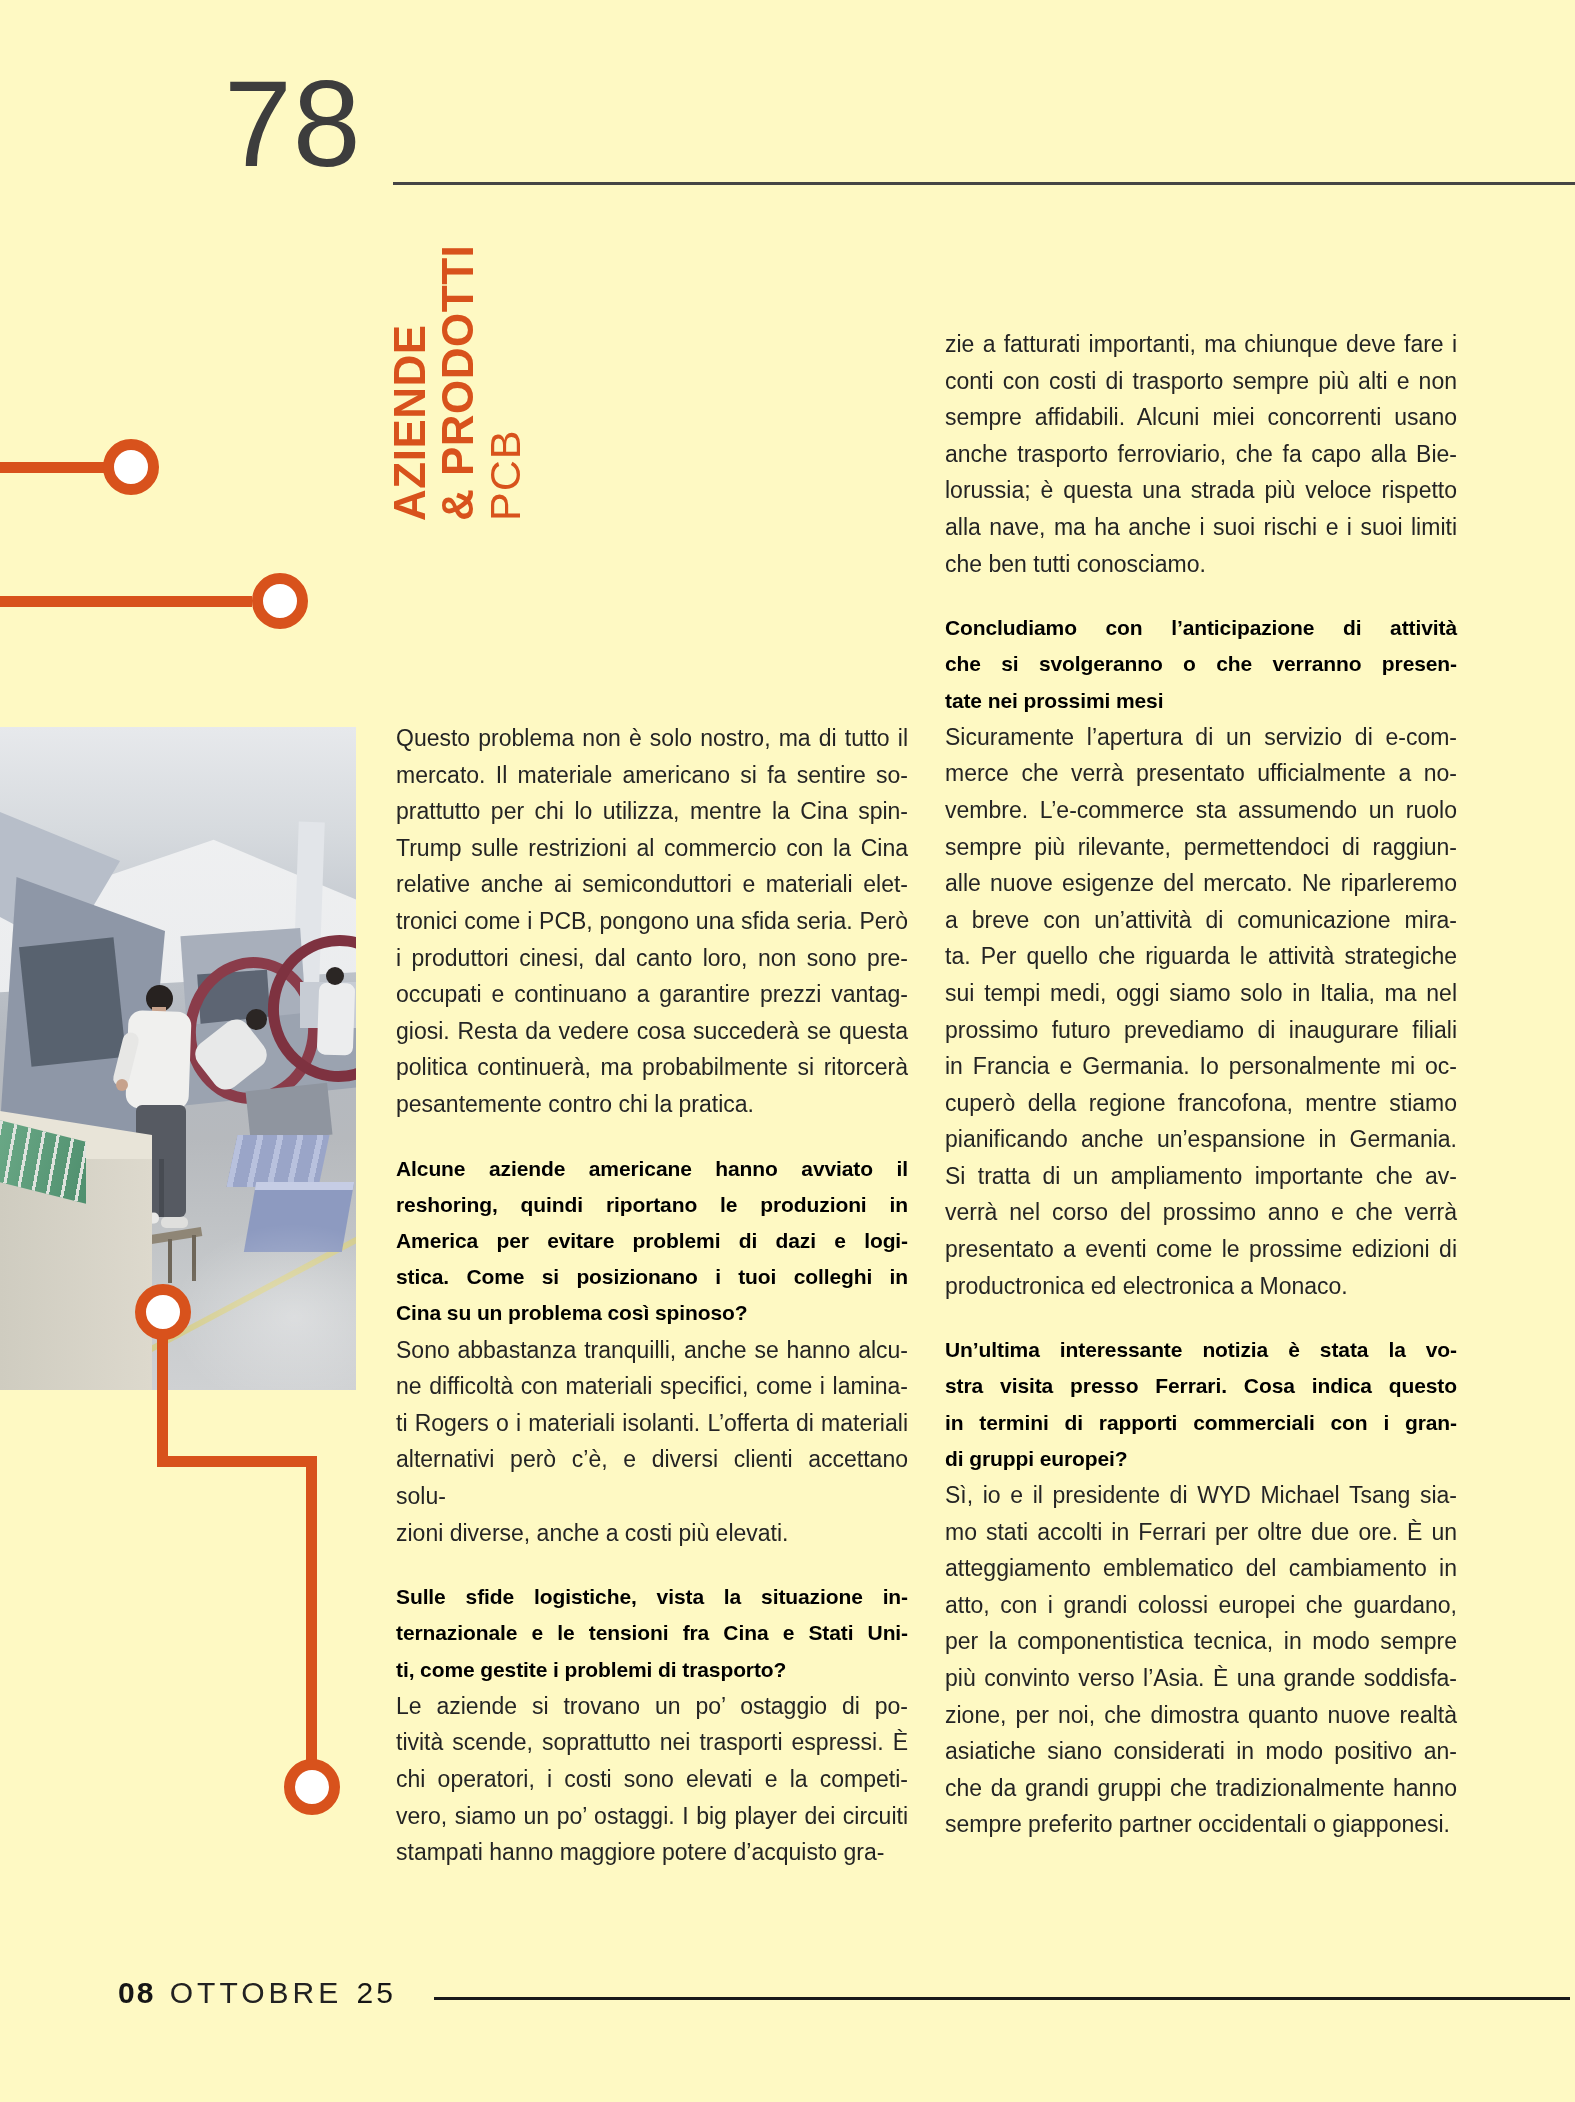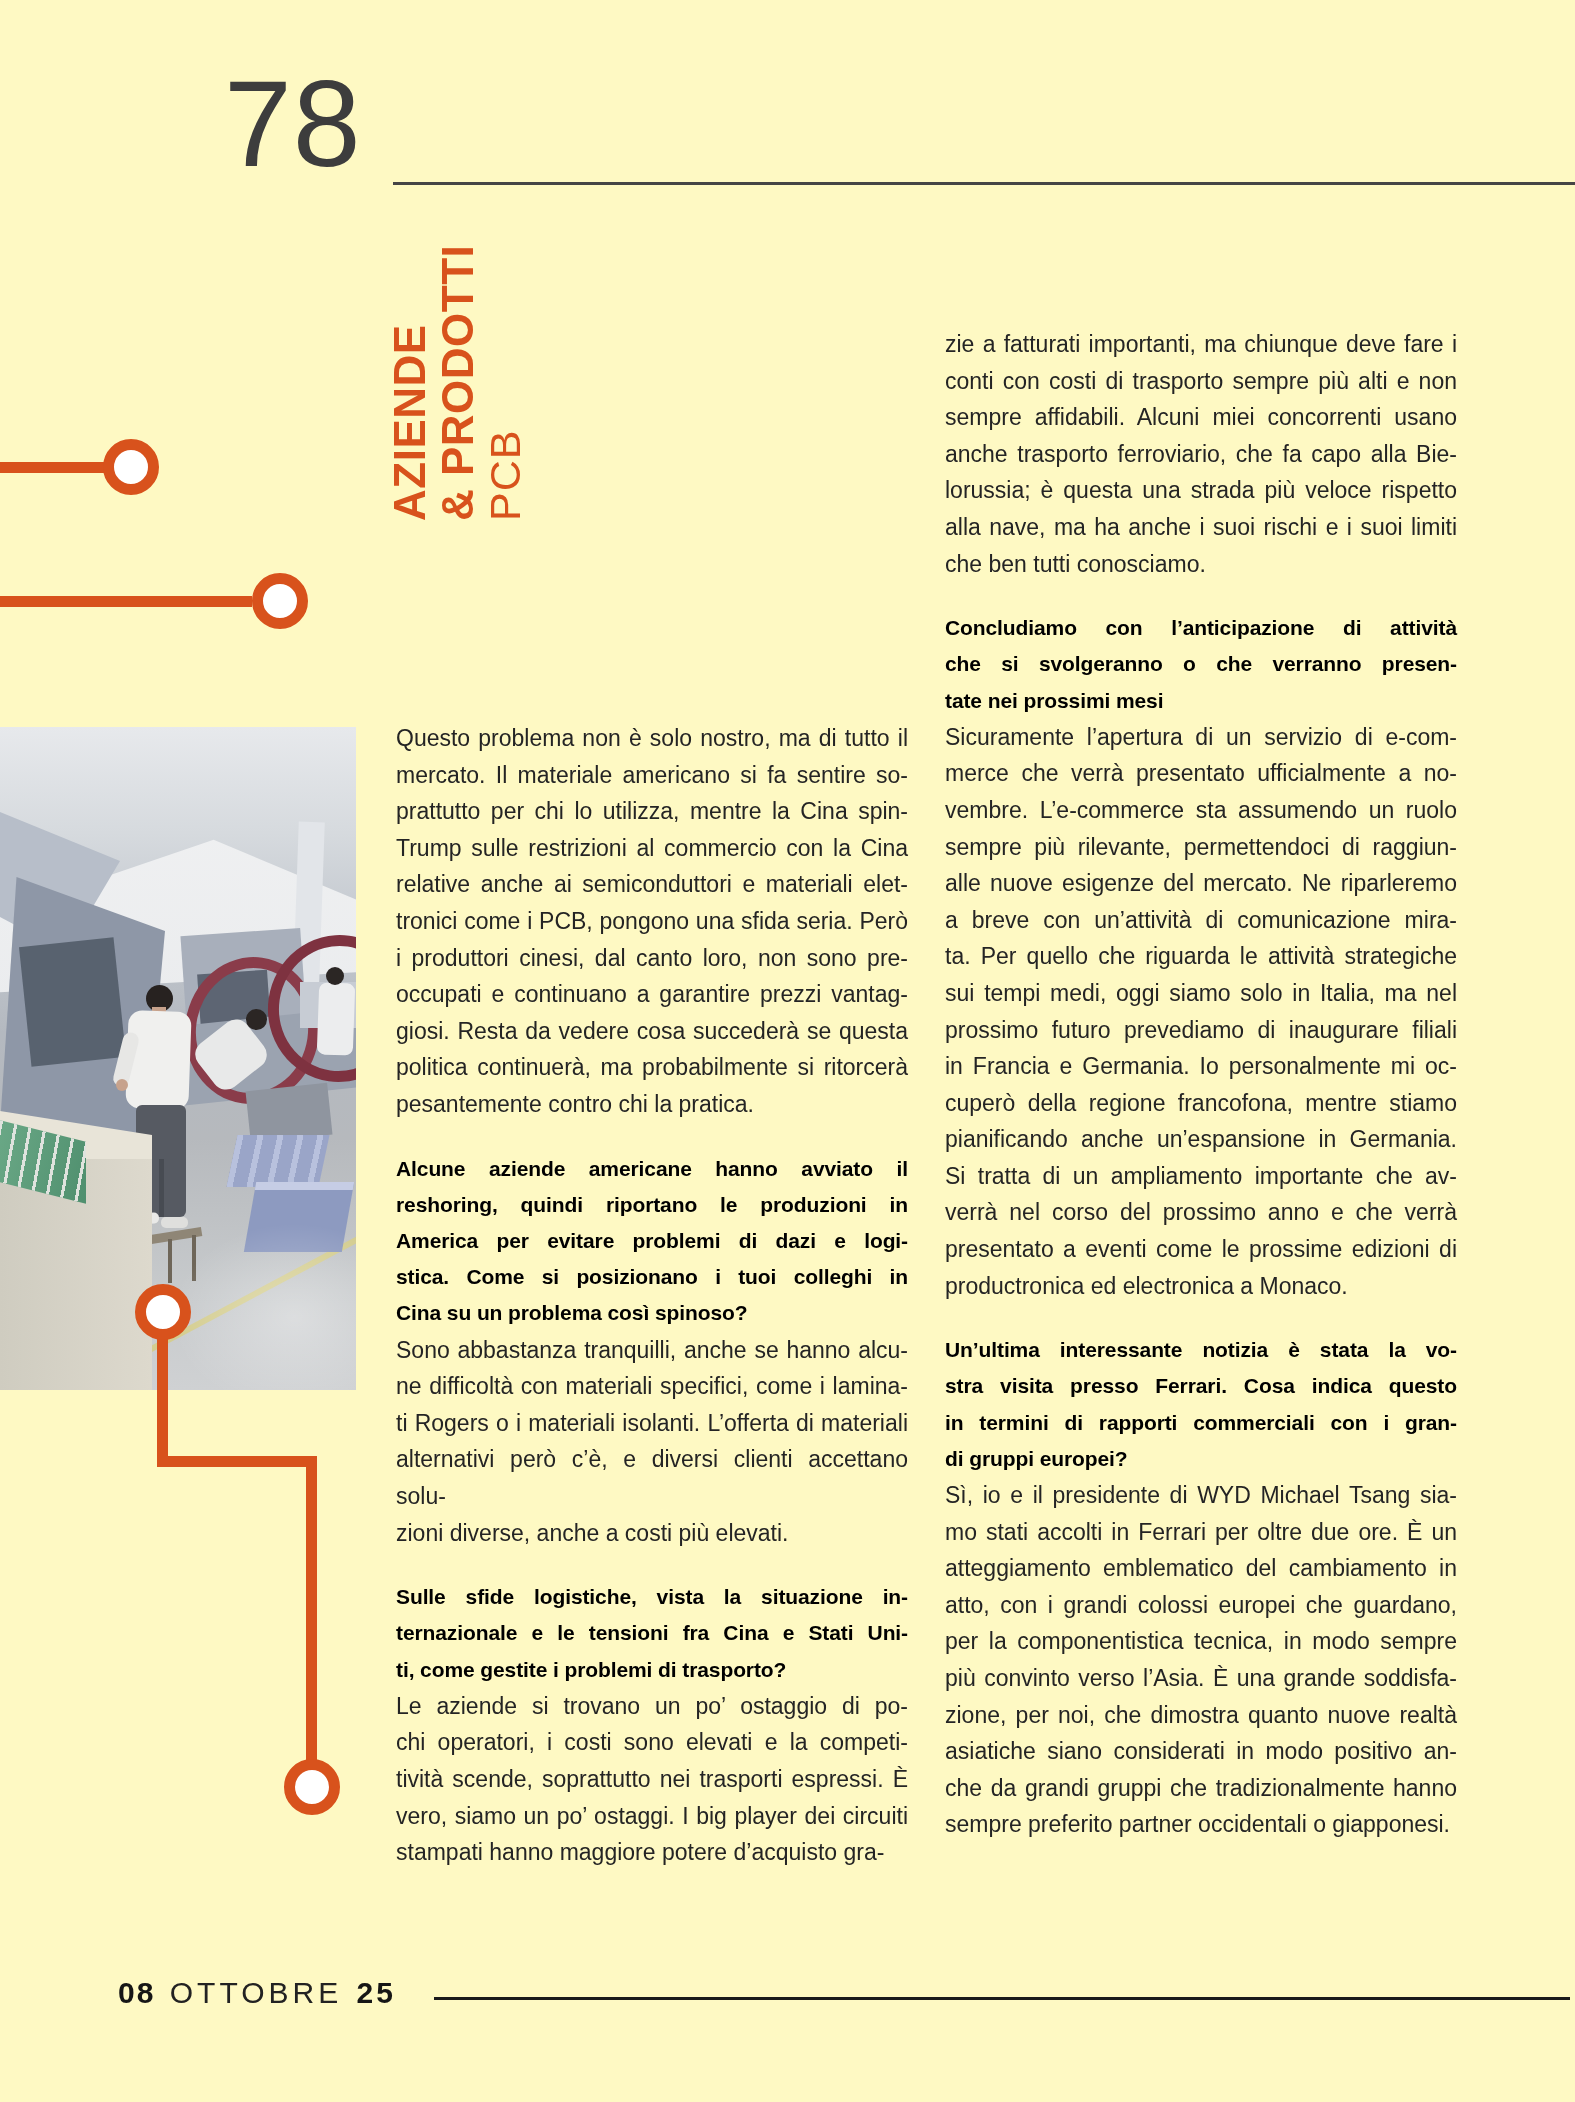--- a/index.html
+++ b/index.html
@@ -37,21 +37,21 @@
   .col-right{left:945px;top:326px;}
   .block.heading{margin-top:28px;}
   .block.body .line{font-size:23px;line-height:36.6px;color:var(--body-text,#242424);}
   .block.heading .line{font-size:21px;line-height:36.2px;font-weight:700;color:var(--heading-text,#000);letter-spacing:-0.1px;}
   .line{text-align:justify;text-align-last:justify;text-justify:inter-word;white-space:normal;}
   .line.last{text-align-last:left;}
   
   .footer{position:absolute;left:118px;top:1976px;font-size:30px;color:#161616;z-index:3;white-space:nowrap;}
   .footer .issue{font-weight:700;letter-spacing:2px;text-align:right;}
   .footer .month{font-weight:400;letter-spacing:4px;margin:4px 6px;color:#222;}
-  .footer .year{font-weight:700;letter-spacing:3px;}
+  .footer .year{font-weight:400;letter-spacing:3px;}
   .footer-rule{position:absolute;left:434px;top:1997px;width:1136px;height:3px;background:var(--footer-rule,#1a1a1a);}
 </style>
 </head>
 <body>
 
 <div class="page">
 
   <div class="pageno">78</div>
 
   <div class="top-rule"></div>
@@ -140,22 +140,22 @@
         <div class="line">alternativi però c’è, e diversi clienti accettano solu-</div>
         <div class="line last">zioni diverse, anche a costi più elevati.</div>
       </div>
       <div class="block heading">
         <div class="line">Sulle sfide logistiche, vista la situazione in-</div>
         <div class="line">ternazionale e le tensioni fra Cina e Stati Uni-</div>
         <div class="line last">ti, come gestite i problemi di trasporto?</div>
       </div>
       <div class="block body">
         <div class="line">Le aziende si trovano un po’ ostaggio di po-</div>
+        <div class="line">tività scende, soprattutto nei trasporti espressi. È</div>
         <div class="line">chi operatori, i costi sono elevati e la competi-</div>
-        <div class="line">tività scende, soprattutto nei trasporti espressi. È</div>
         <div class="line">vero, siamo un po’ ostaggi. I big player dei circuiti</div>
         <div class="line last">stampati hanno maggiore potere d’acquisto gra-</div>
       </div>
     </div>
   <div class="col col-right" id="col-right">
       <div class="block body">
         <div class="line">zie a fatturati importanti, ma chiunque deve fare i</div>
         <div class="line">conti con costi di trasporto sempre più alti e non</div>
         <div class="line">sempre affidabili. Alcuni miei concorrenti usano</div>
         <div class="line">anche trasporto ferroviario, che fa capo alla Bie-</div>

